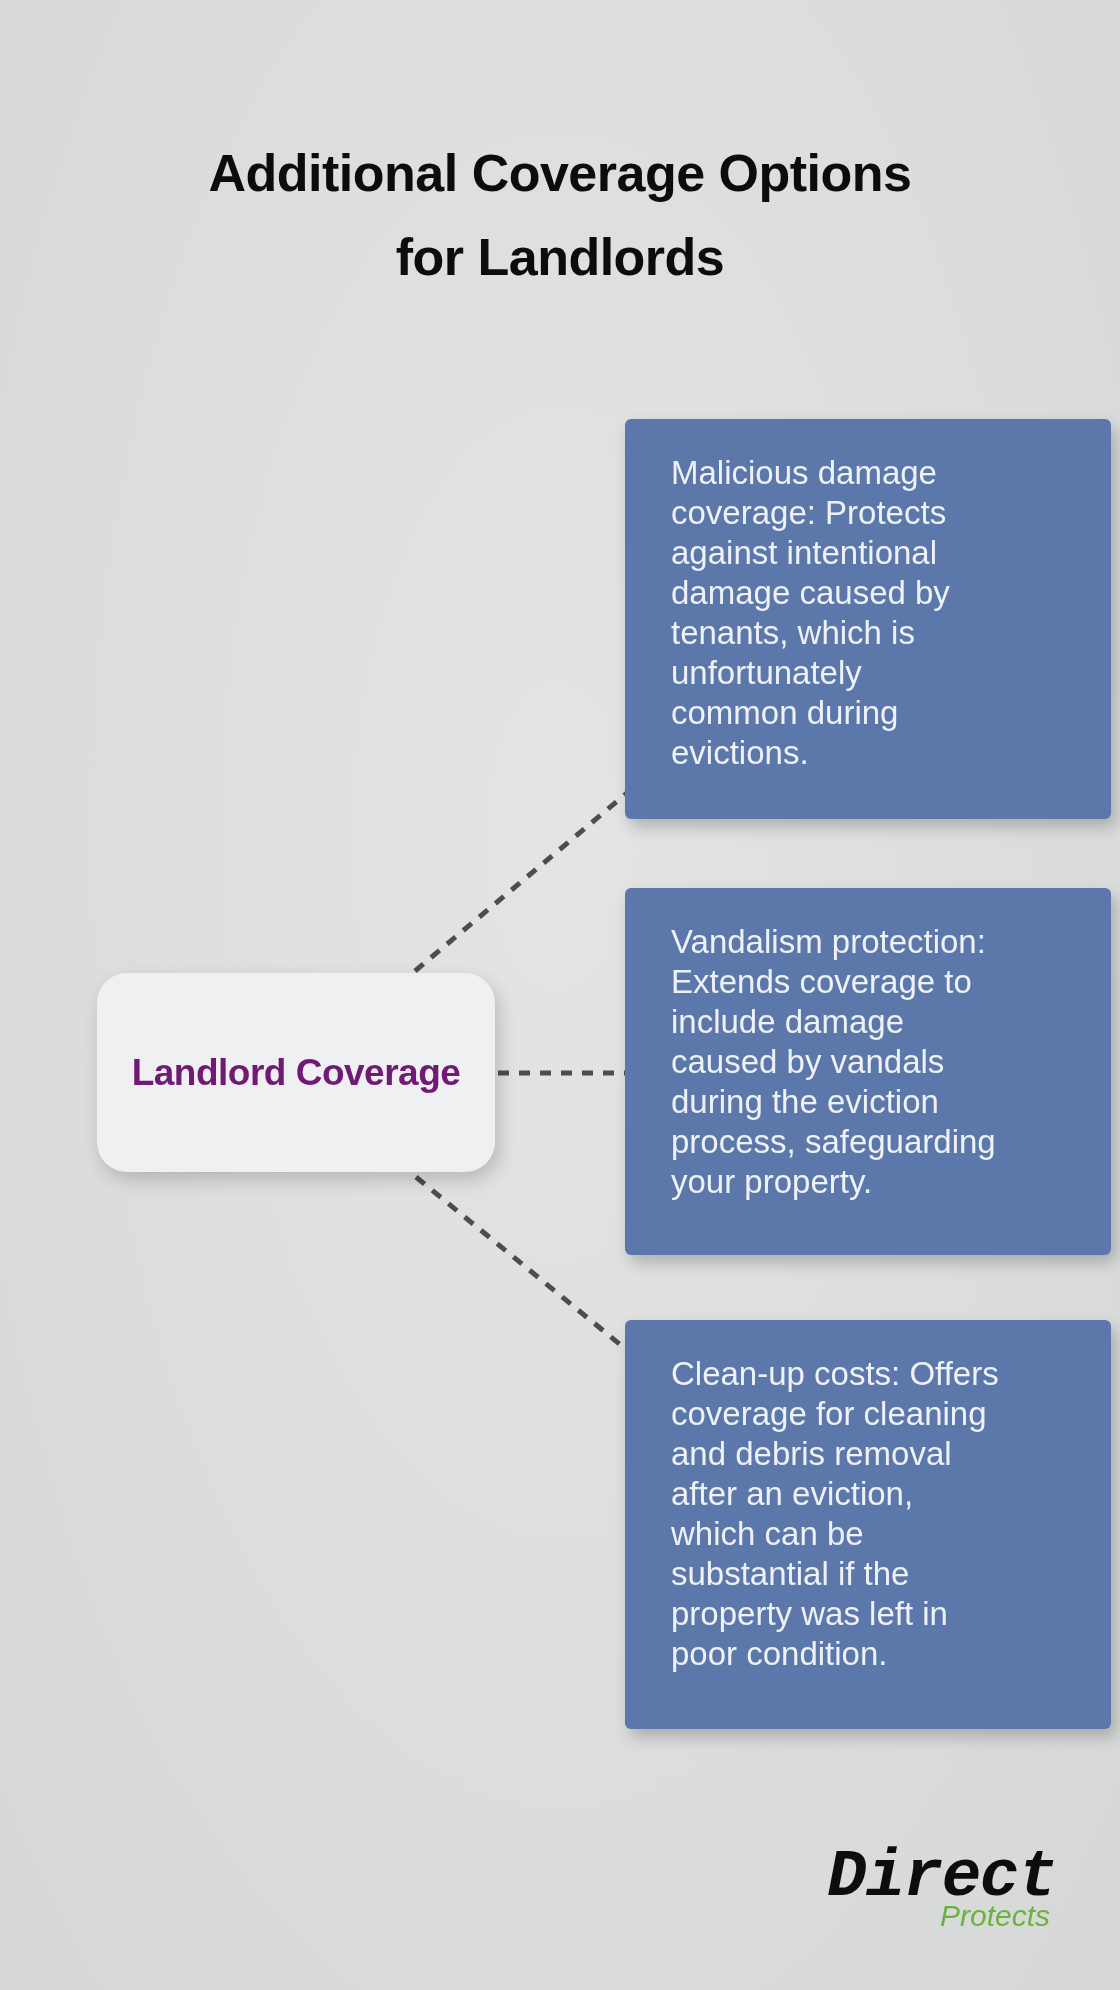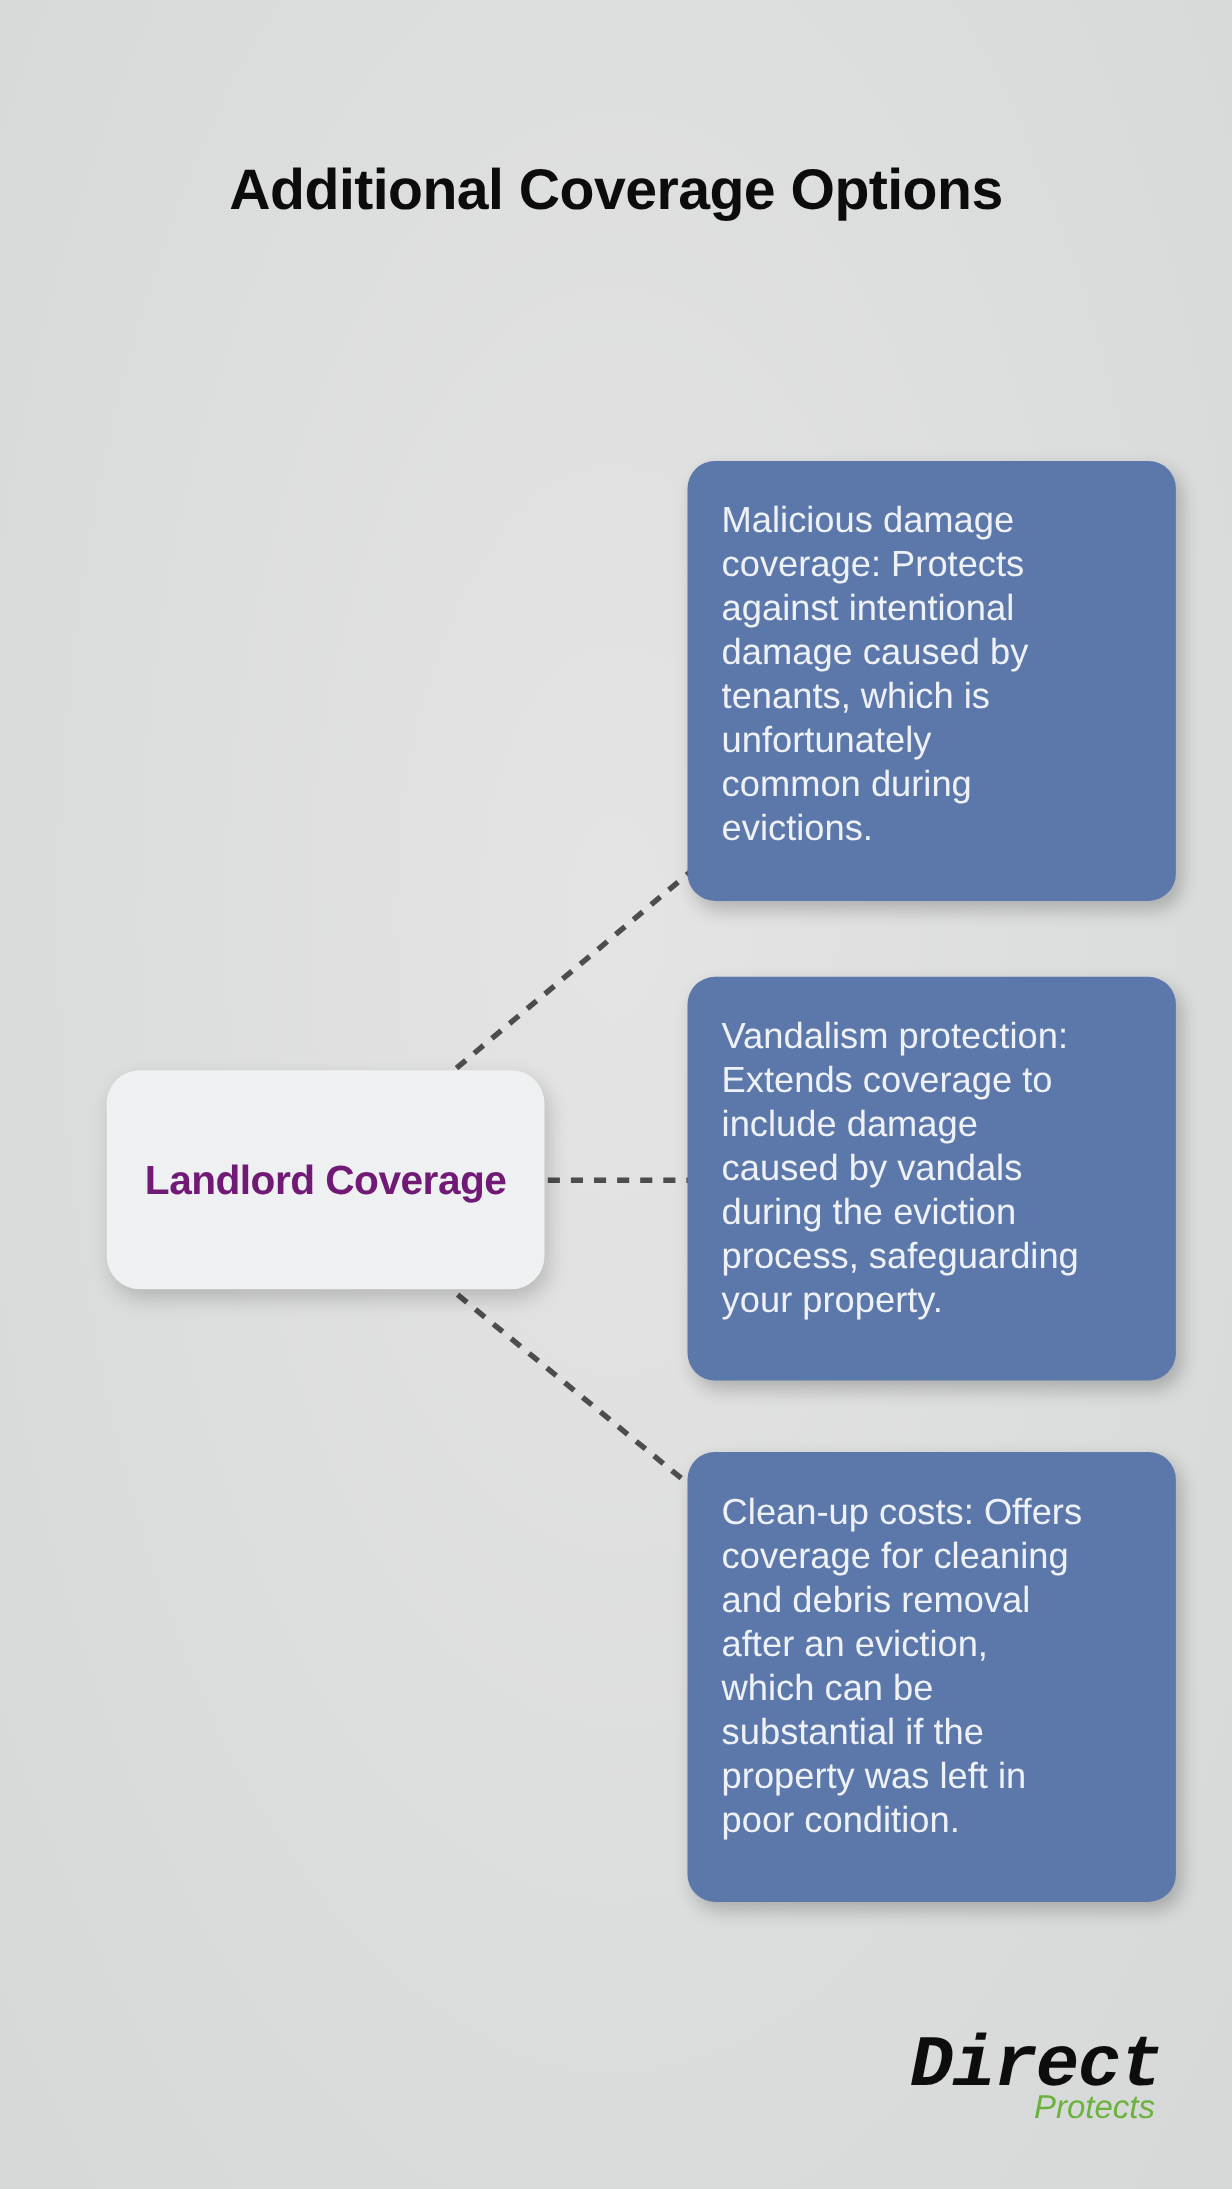--- a/index.html
+++ b/index.html
@@ -48,26 +48,27 @@
   .root-label {
     font-size:37px;
     font-weight:bold;
     color:#701a75;
     letter-spacing:-0.5px;
     white-space:nowrap;
   }
 
   .branch {
     position:absolute;
-    left:625px; width:444px;
+    left:625px; width:486px;
     background:#5c78ab;
-    border-radius:25px;
+    border-radius:6px;
     box-shadow:5px 8px 16px rgba(0,0,0,0.22);
     box-sizing:border-box;
     overflow:hidden;
+    padding-left:15px;
   }
   .branch p {
     margin:0;
     padding:34px 0 0 31px;
     font-size:33px;
     line-height:40px;
     color:#eef1f6;
   }
   .branch-1 { top:419px;  height:400px; }
   .branch-2 { top:888px;  height:367px; }
@@ -102,20 +103,21 @@
     margin-top:-2px;
   }
 </style>
 </head>
 <body>
 
 <div class="canvas">
 
   <h1 class="title">
     <span class="line">Additional Coverage Options</span>
+    <span class="line">for Landlords</span>
   </h1>
 
   <svg class="connectors" viewBox="0 0 1120 1990" aria-hidden="true">
     <line x1="415" y1="971" x2="627" y2="793"></line>
     <line x1="498" y1="1073" x2="627" y2="1073"></line>
     <line x1="416" y1="1177" x2="628" y2="1351"></line>
   </svg>
 
   <div class="root-node">
     <span class="root-label">Landlord Coverage</span>

